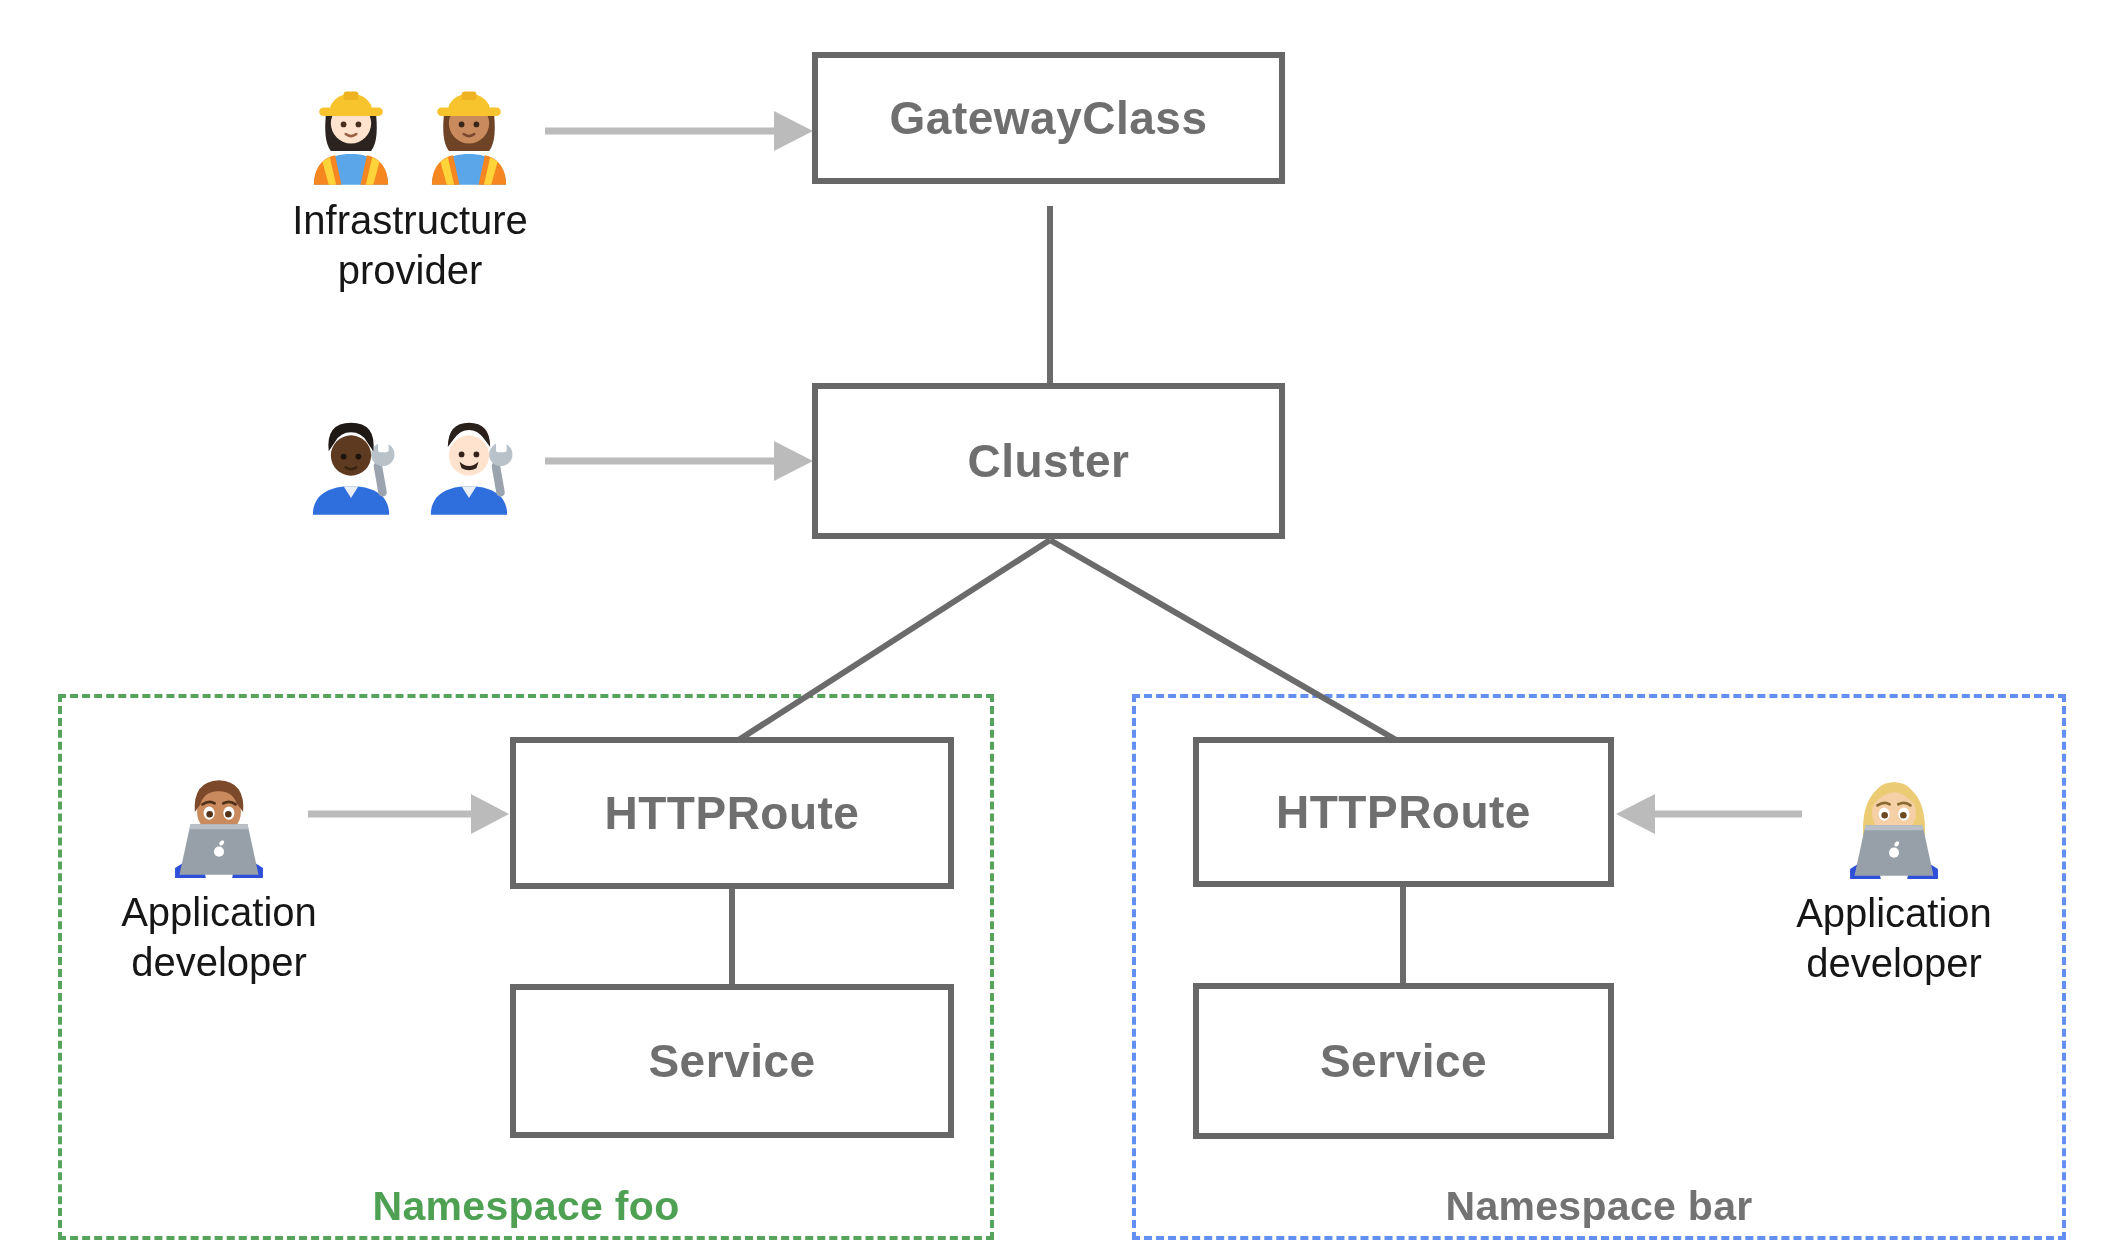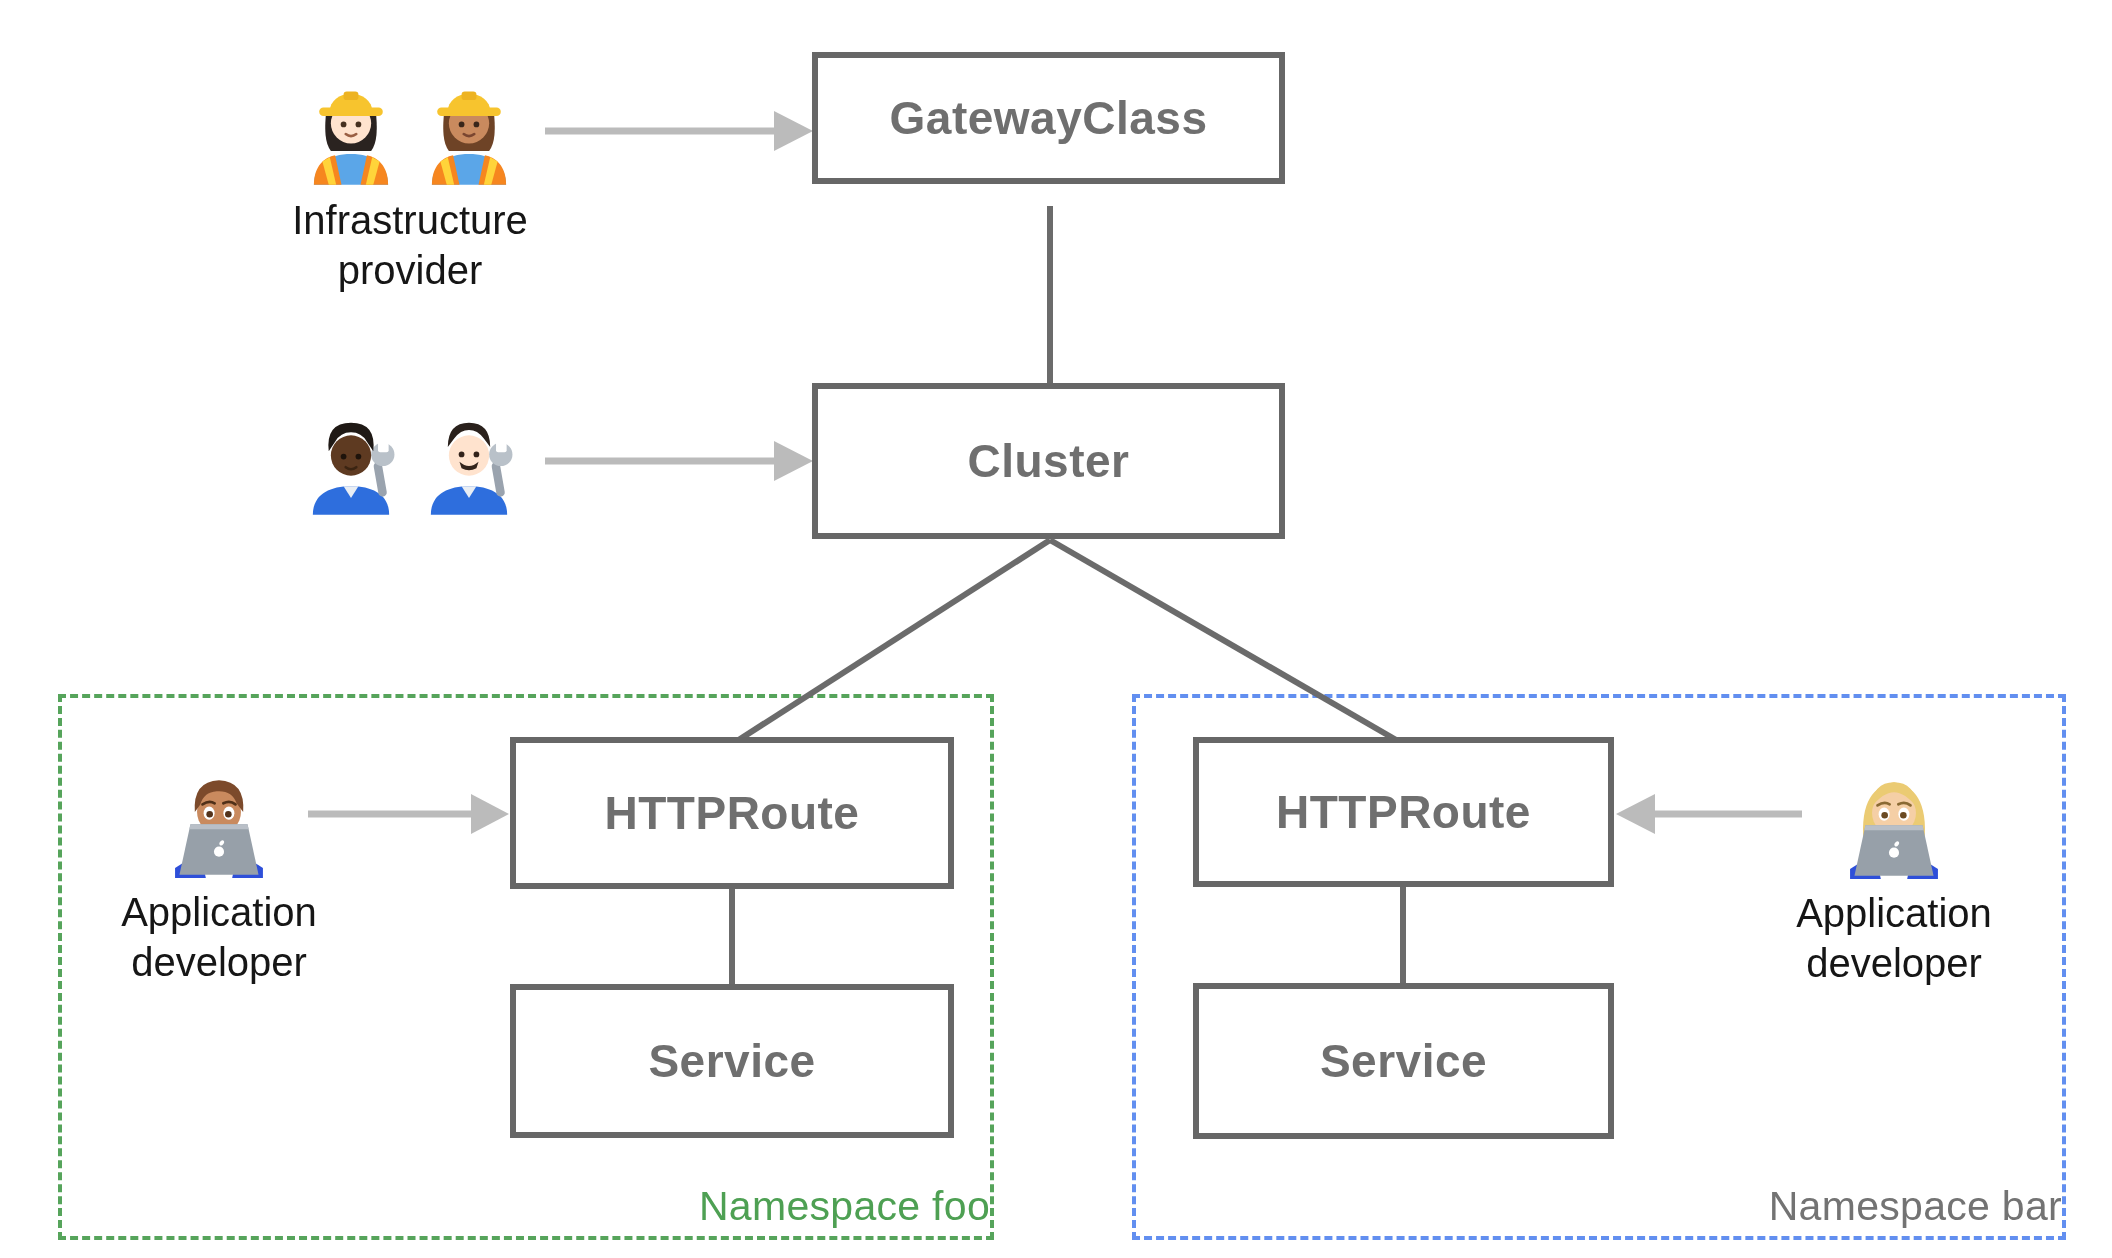--- a/index.html
+++ b/index.html
@@ -12,22 +12,22 @@
     position:absolute;z-index:3;box-sizing:border-box;background:#ffffff;
     border:6px solid #676767;display:flex;align-items:center;justify-content:center;
   }
   .node span{
     font-size:46px;font-weight:bold;color:#6f6f6f;letter-spacing:0.5px;white-space:nowrap;
   }
   .ns{
     position:absolute;z-index:1;box-sizing:content-box;background:#ffffff;
   }
   .ns-label{
-    position:absolute;left:0;right:0;bottom:6px;text-align:right;
-    font-size:41px;font-weight:normal;letter-spacing:0.3px;margin-top:45px;
+    position:absolute;left:0;right:0;bottom:6px;text-align:center;
+    font-size:41px;font-weight:bold;letter-spacing:0.3px;margin-top:45px;
   }
   #ns-foo{left:58px;top:694px;width:928px;height:538px;border:4px dashed #56A45B;}
   #ns-foo .ns-label{color:#4EA053;}
   #ns-bar{left:1132px;top:694px;width:926px;height:538px;border:4px dashed #628FF0;}
   #ns-bar .ns-label{color:#737373;}
   .persona{
     position:absolute;z-index:3;display:flex;flex-direction:column;align-items:center;
   }
   .persona .icons{display:flex;align-items:flex-end;gap:12px;}
   .persona-label{

